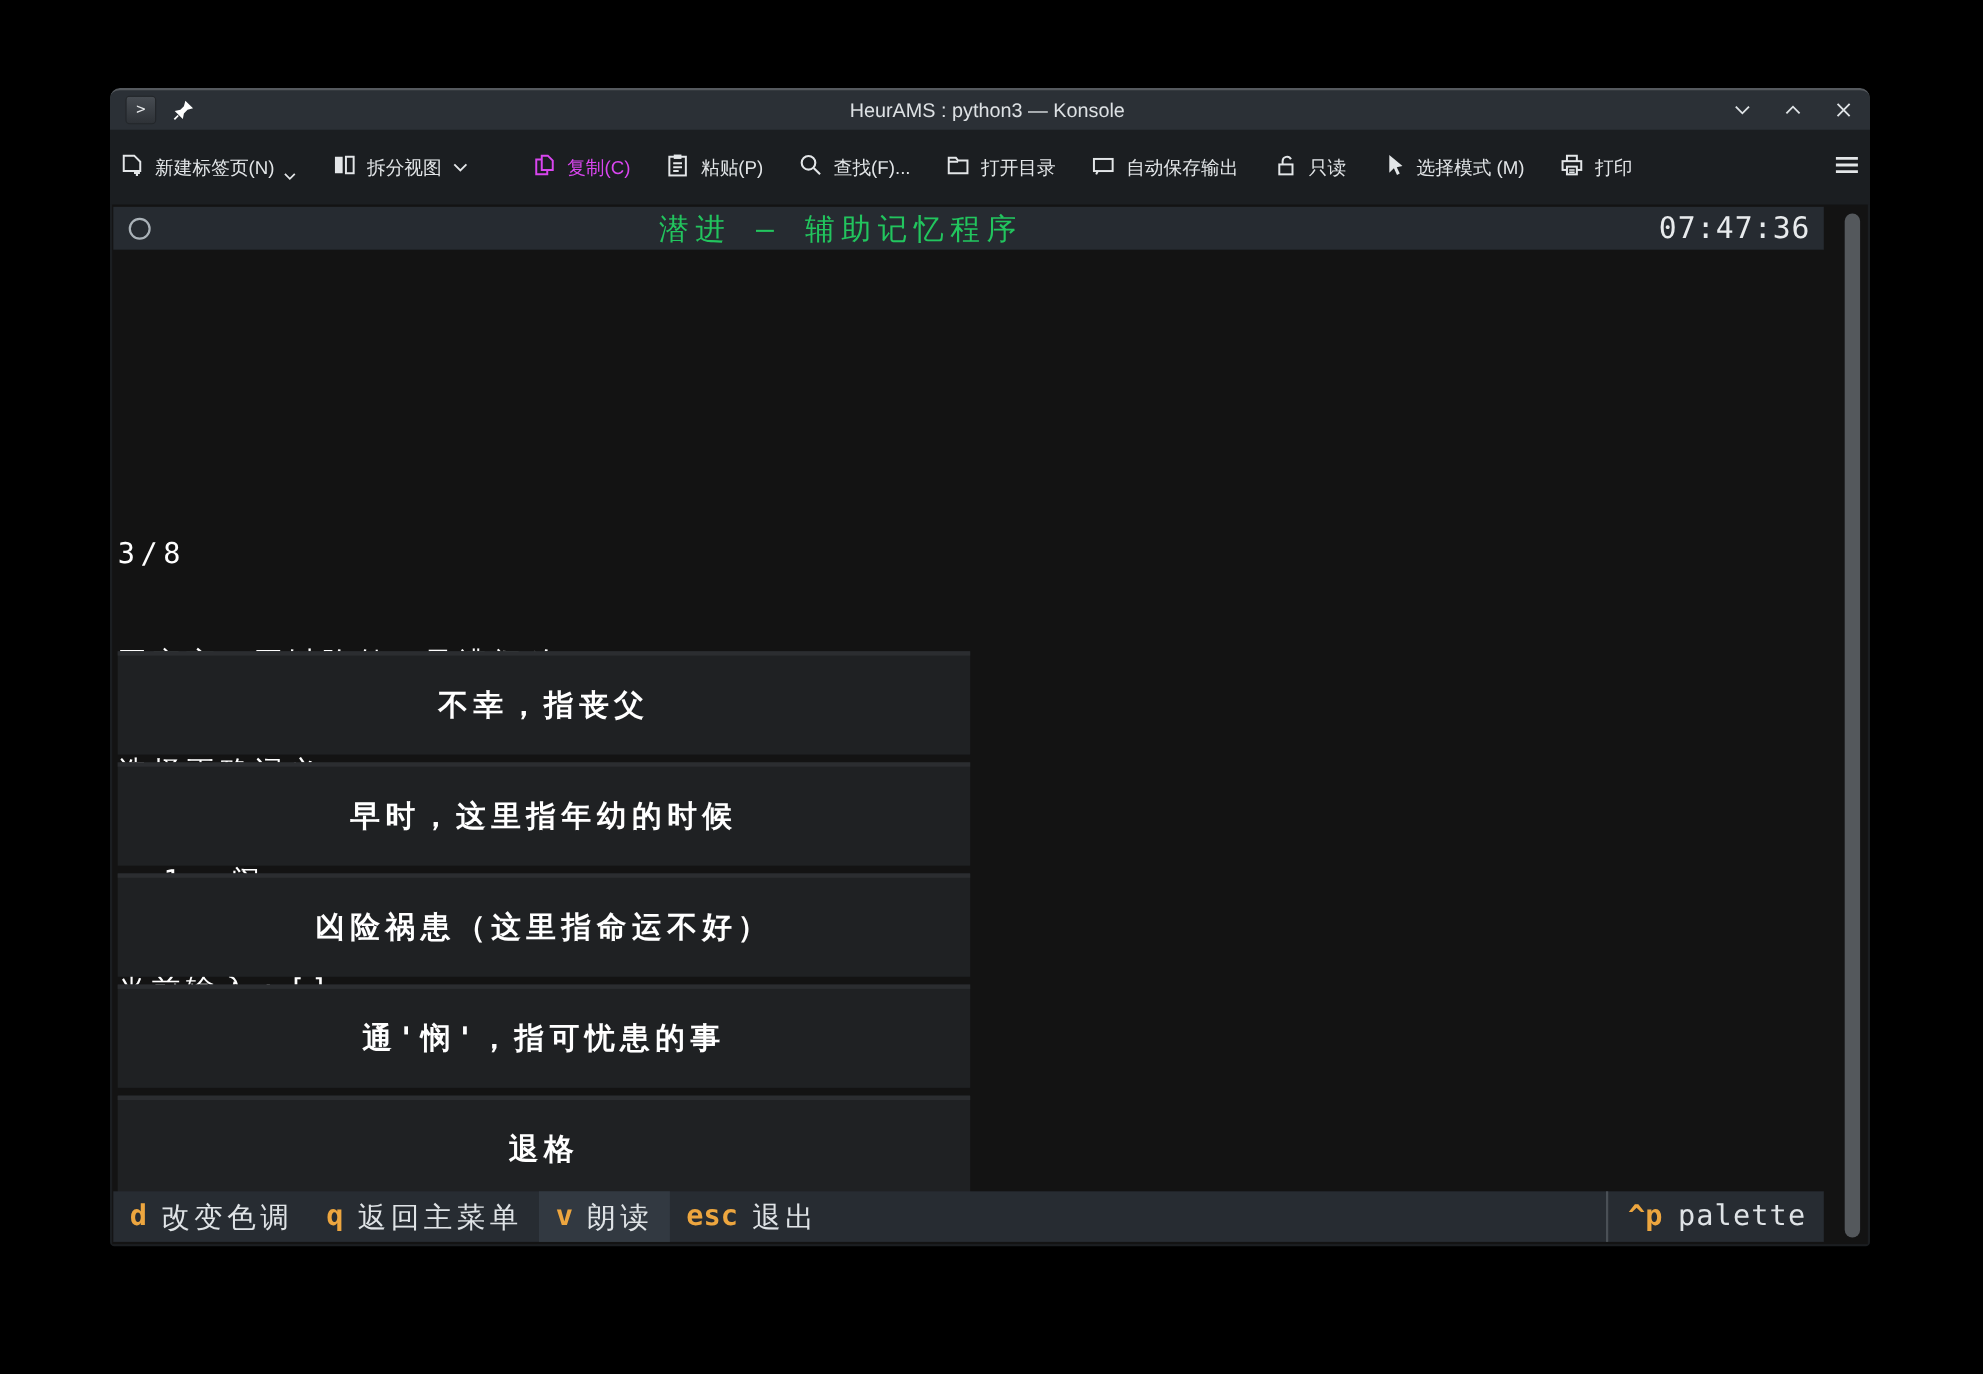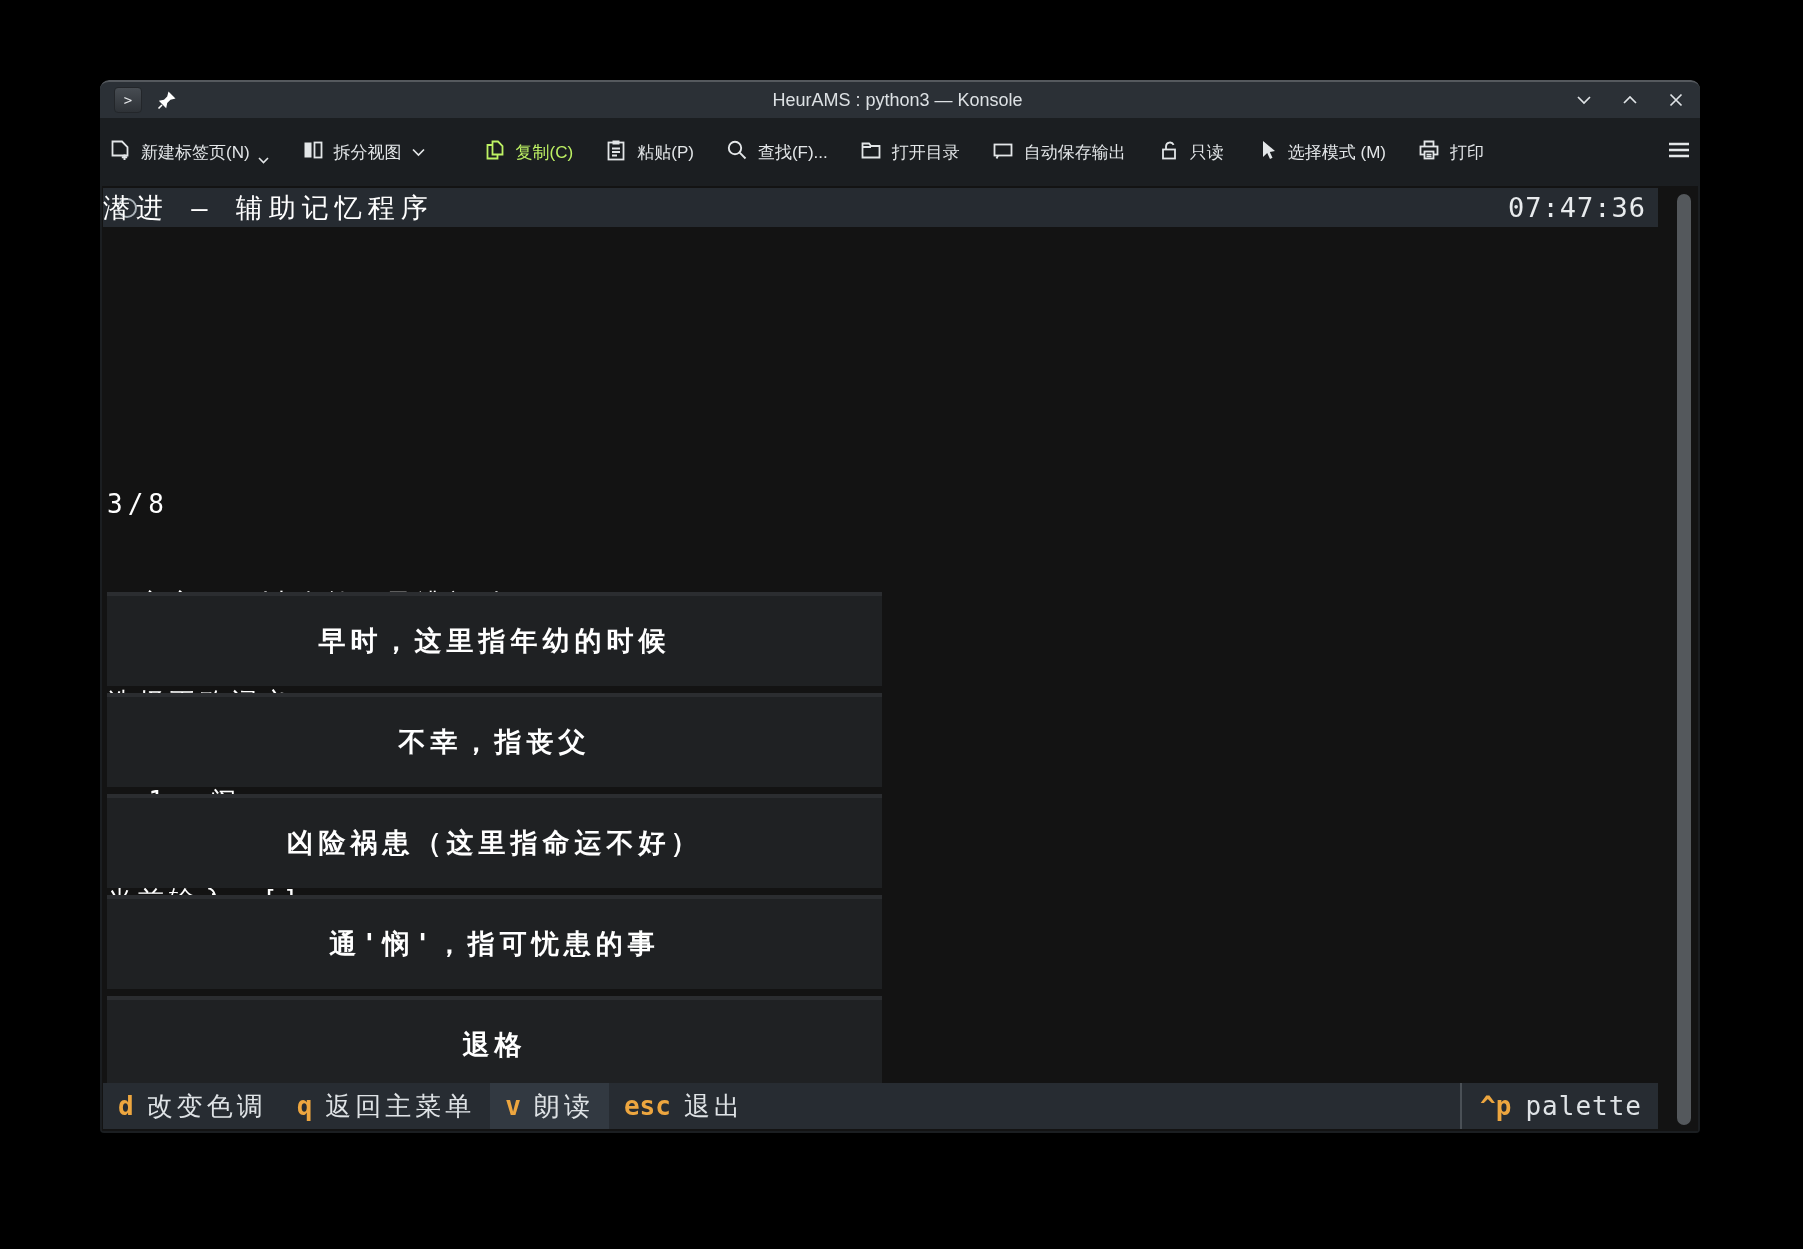--- a/index.html
+++ b/index.html
@@ -28,39 +28,39 @@
   }
   .win-controls{margin-left:auto;display:flex;gap:26px;align-items:center;z-index:2;}
   .win-controls svg{display:block;}
   
   .toolbar{
     height:68px;display:flex;align-items:center;padding:0 8px;gap:31px;
     color:#e3e6e8;font-size:17px;background:#1b1e21;white-space:nowrap;
   }
   .tb-item{display:flex;align-items:center;gap:9px;cursor:default;}
   .tb-item svg{flex:none;}
-  .tb-item.disabled{color:#bef264;}
+  .tb-item.disabled{color:#d946ef;}
   .tb-chevron-small{margin-top:16px;margin-left:-2px;}
   .tb-copy{margin-left:26px;}
   .tb-menu{margin-left:auto;}
   
   .terminal{
     position:absolute;left:2px;right:2px;top:106px;bottom:2px;background:#131313;
     font-family:"DejaVu Sans Mono",monospace;color:#ffffff;
   }
   .tui-header{
     position:absolute;top:2px;left:1px;width:1555px;height:39px;background:#262b31;
     display:flex;align-items:center;
   }
   .circle-icon{
     width:16px;height:16px;border:2.5px solid #aab2b8;border-radius:50%;
     margin-left:14px;flex:none;
   }
   .tui-title{
-    position:absolute;left:0;width:1323px;color:#ffffff;
+    position:absolute;left:0;width:1323px;text-align:center;color:#22c55e;
     font-size:27px;letter-spacing:6px;pointer-events:none;
   }
   .tui-clock{margin-left:auto;margin-right:12px;color:#e8ebed;font-size:27px;letter-spacing:1px;z-index:1;}
   .tui-lines{
     position:absolute;top:236px;left:5px;font-size:26px;line-height:33px;
     letter-spacing:5px;white-space:pre;
   }
   .choices{position:absolute;top:406px;left:5px;width:775px;}
   .choice{
     height:94px;box-sizing:border-box;margin-bottom:7px;background:#1f2123;
@@ -238,22 +238,22 @@
 
     <div class="tui-lines">
       <div>3/8</div>
       <div>臣密言：臣以险衅，夙遭闵凶.</div>
       <div>选择正确词义：:</div>
       <div>  1. 闵</div>
       <div>当前输入：[]</div>
     </div>
 
     <div class="choices">
+      <div class="choice">不幸，指丧父</div>
       <div class="choice">早时，这里指年幼的时候</div>
-      <div class="choice">不幸，指丧父</div>
       <div class="choice">凶险祸患（这里指命运不好）</div>
       <div class="choice">通'悯'，指可忧患的事</div>
       <div class="choice">退格</div>
     </div>
 
     <div class="tui-footer">
       <div class="fseg">
         <span class="fkey">d</span>
         <span>改变色调</span>
       </div>

